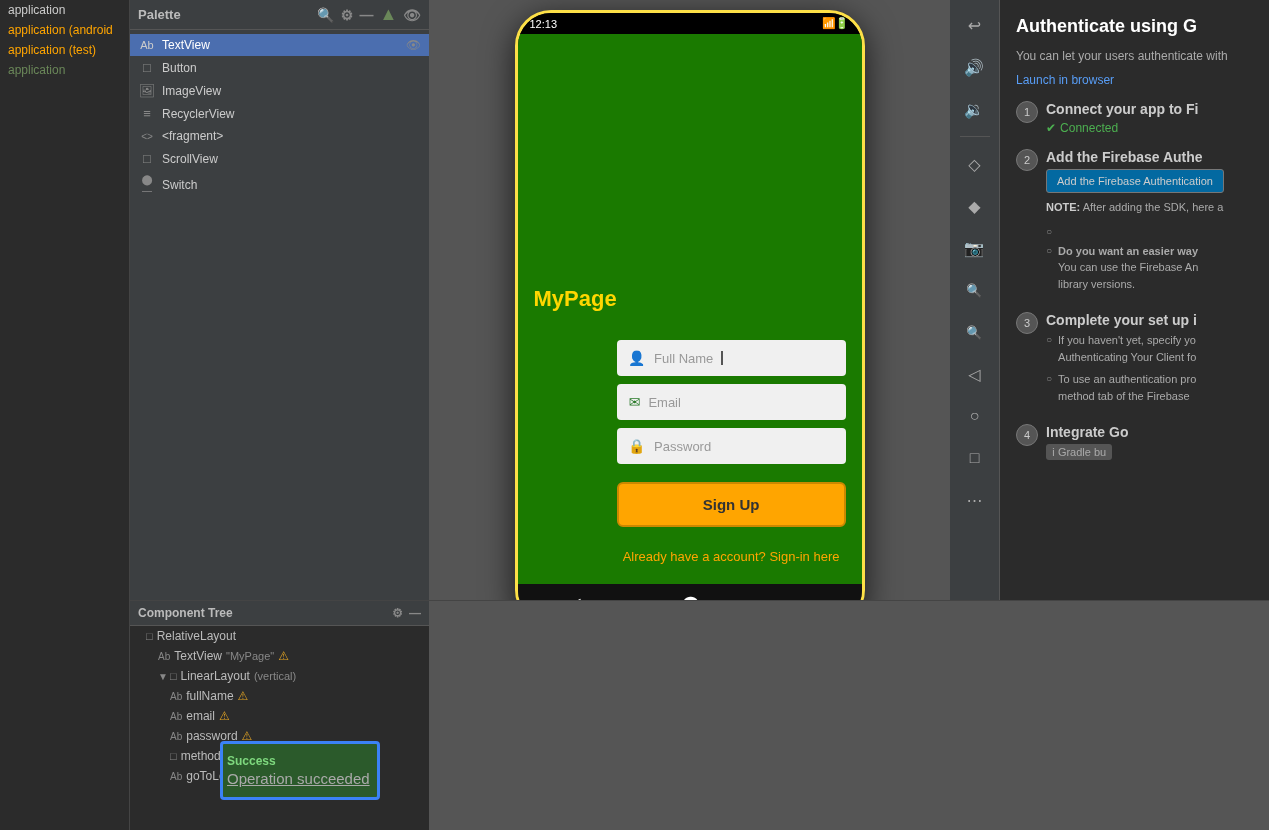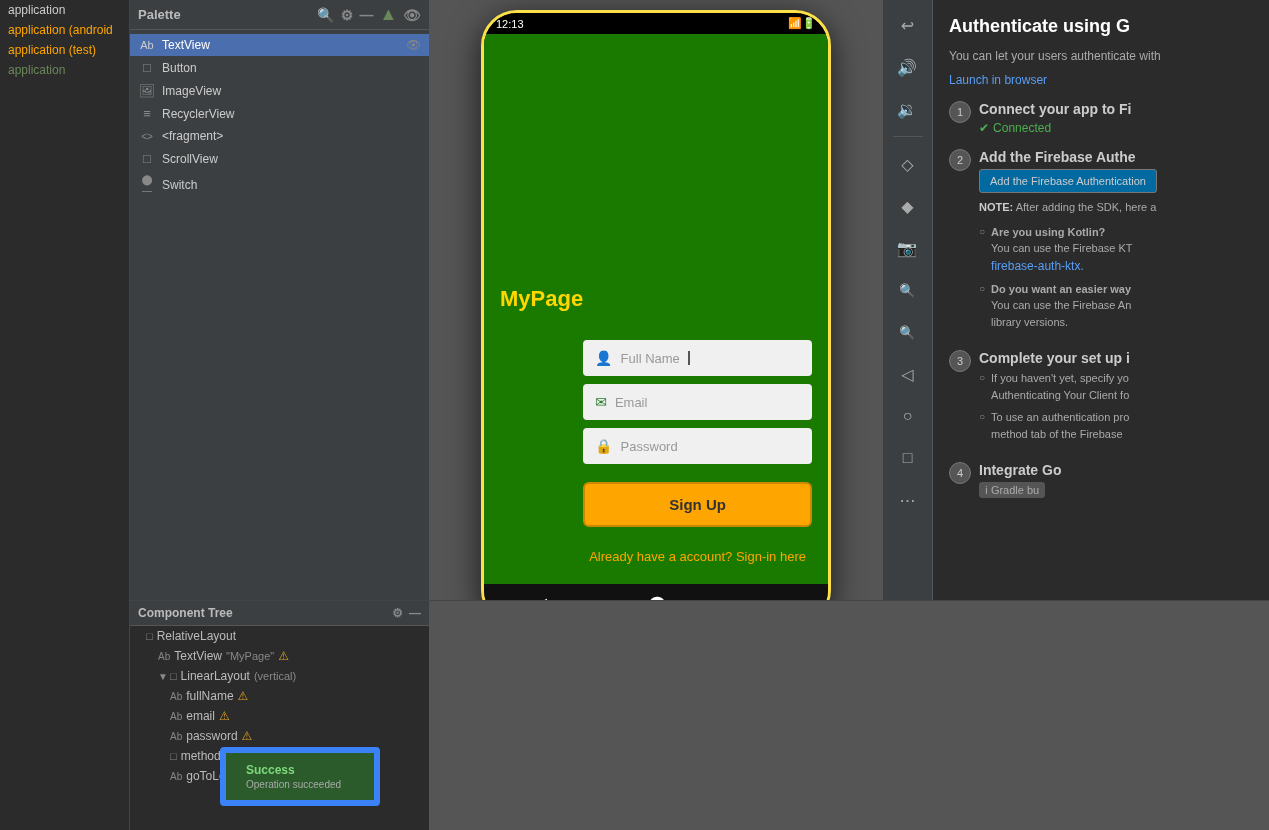--- a/index.html
+++ b/index.html
@@ -213,21 +213,21 @@
     }
     .toolbar-separator {
       width: 30px;
       height: 1px;
       background: #555;
       margin: 2px 0;
     }
 
     
     .right-panel {
-      width: 337px;
+      width: 270px;
       background: #2b2b2b;
       border-left: 1px solid #555;
       overflow-y: auto;
       padding: 16px;
       font-size: 12px;
     }
     .right-panel h2 {
       font-size: 18px;
       font-weight: bold;
       color: #fff;
@@ -365,39 +365,40 @@
       display: flex;
       align-items: flex-start;
       justify-content: center;
       padding: 10px;
       background: #555;
     }
 
     
     .success-toast {
       position: fixed;
-      bottom: 24px;
+      bottom: 30px;
       left: 220px;
       background: #2b5a2b;
-      border: 6px solid #3b82f6;
+      border: 3px solid #3b82f6;
       border-radius: 4px;
-      padding: 10px 20px;
+      padding: 10px 4px;
       font-size: 12px;
       color: #7ed87e;
       z-index: 100;
       min-width: 160px;
     }
     .success-toast .success-title {
       font-weight: bold;
       color: #7ed87e;
       margin-bottom: 2px;
     }
     .success-toast .success-msg {
       color: #aaa;
-      font-size: 10px;
+      font-size: 15px;
+      text-decoration: underline;
     }
 
     
     .cursor { border-left: 2px solid #555; height: 14px; display: inline-block; }
   </style>
 </head>
 <body>
 
 <div class="main-layout">
 
@@ -537,25 +538,20 @@
           <div class="step-circle">2</div>
           <div class="step-content">
             <div class="step-title">Add the Firebase Authe</div>
             <button class="step-btn">Add the Firebase Authentication</button>
             <div class="step-note">
               <span class="bold">NOTE:</span>
               <span> After adding the SDK, here a</span>
             </div>
             <div class="step-sub" style="margin-top:8px;">
               <span class="step-dot">○</span>
-              <div class="step-sub-text">
-                <strong>Are you using Kotlin?</strong><br>
-                You can use the Firebase KT<br>
-                <a href="#" class="step-link">firebase-auth-ktx.</a>
-              </div>
             </div>
             <div class="step-sub">
               <span class="step-dot">○</span>
               <div class="step-sub-text">
                 <strong>Do you want an easier way</strong><br>
                 You can use the Firebase An<br>
                 <span>library versions.</span>
               </div>
             </div>
           </div>

